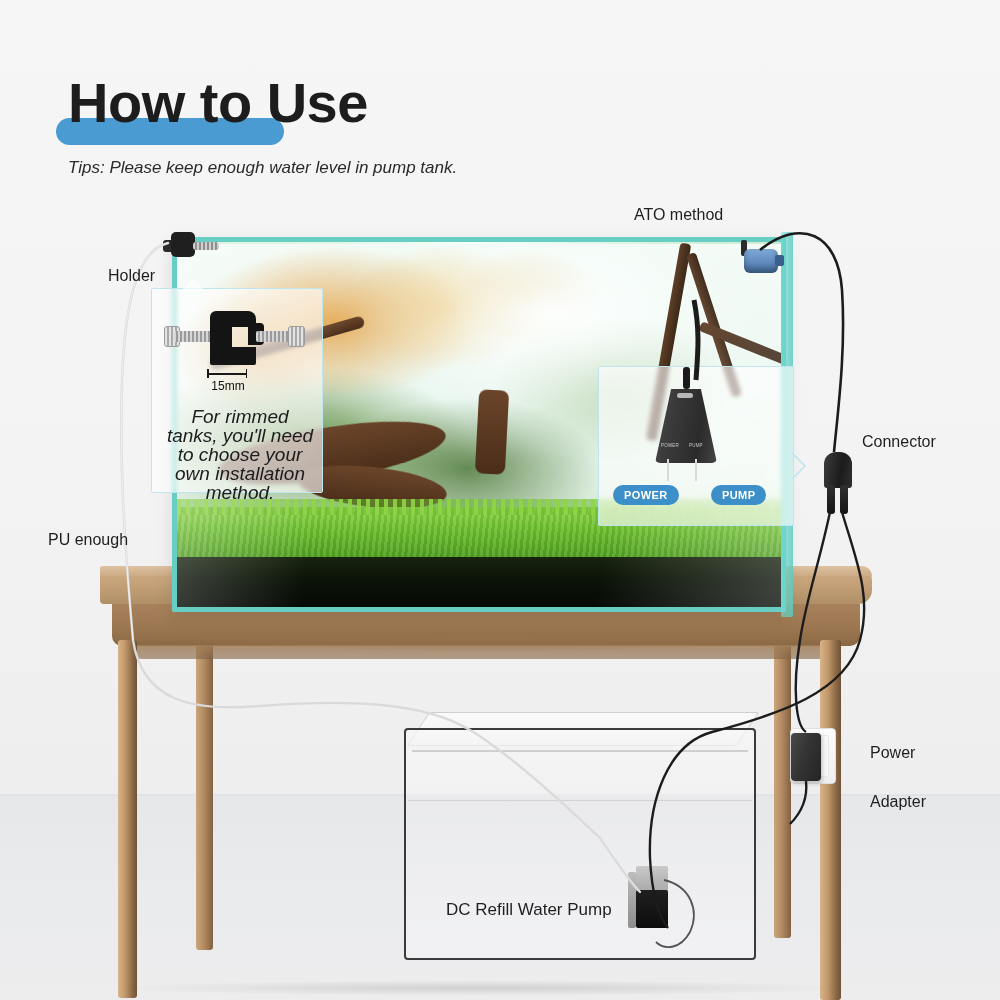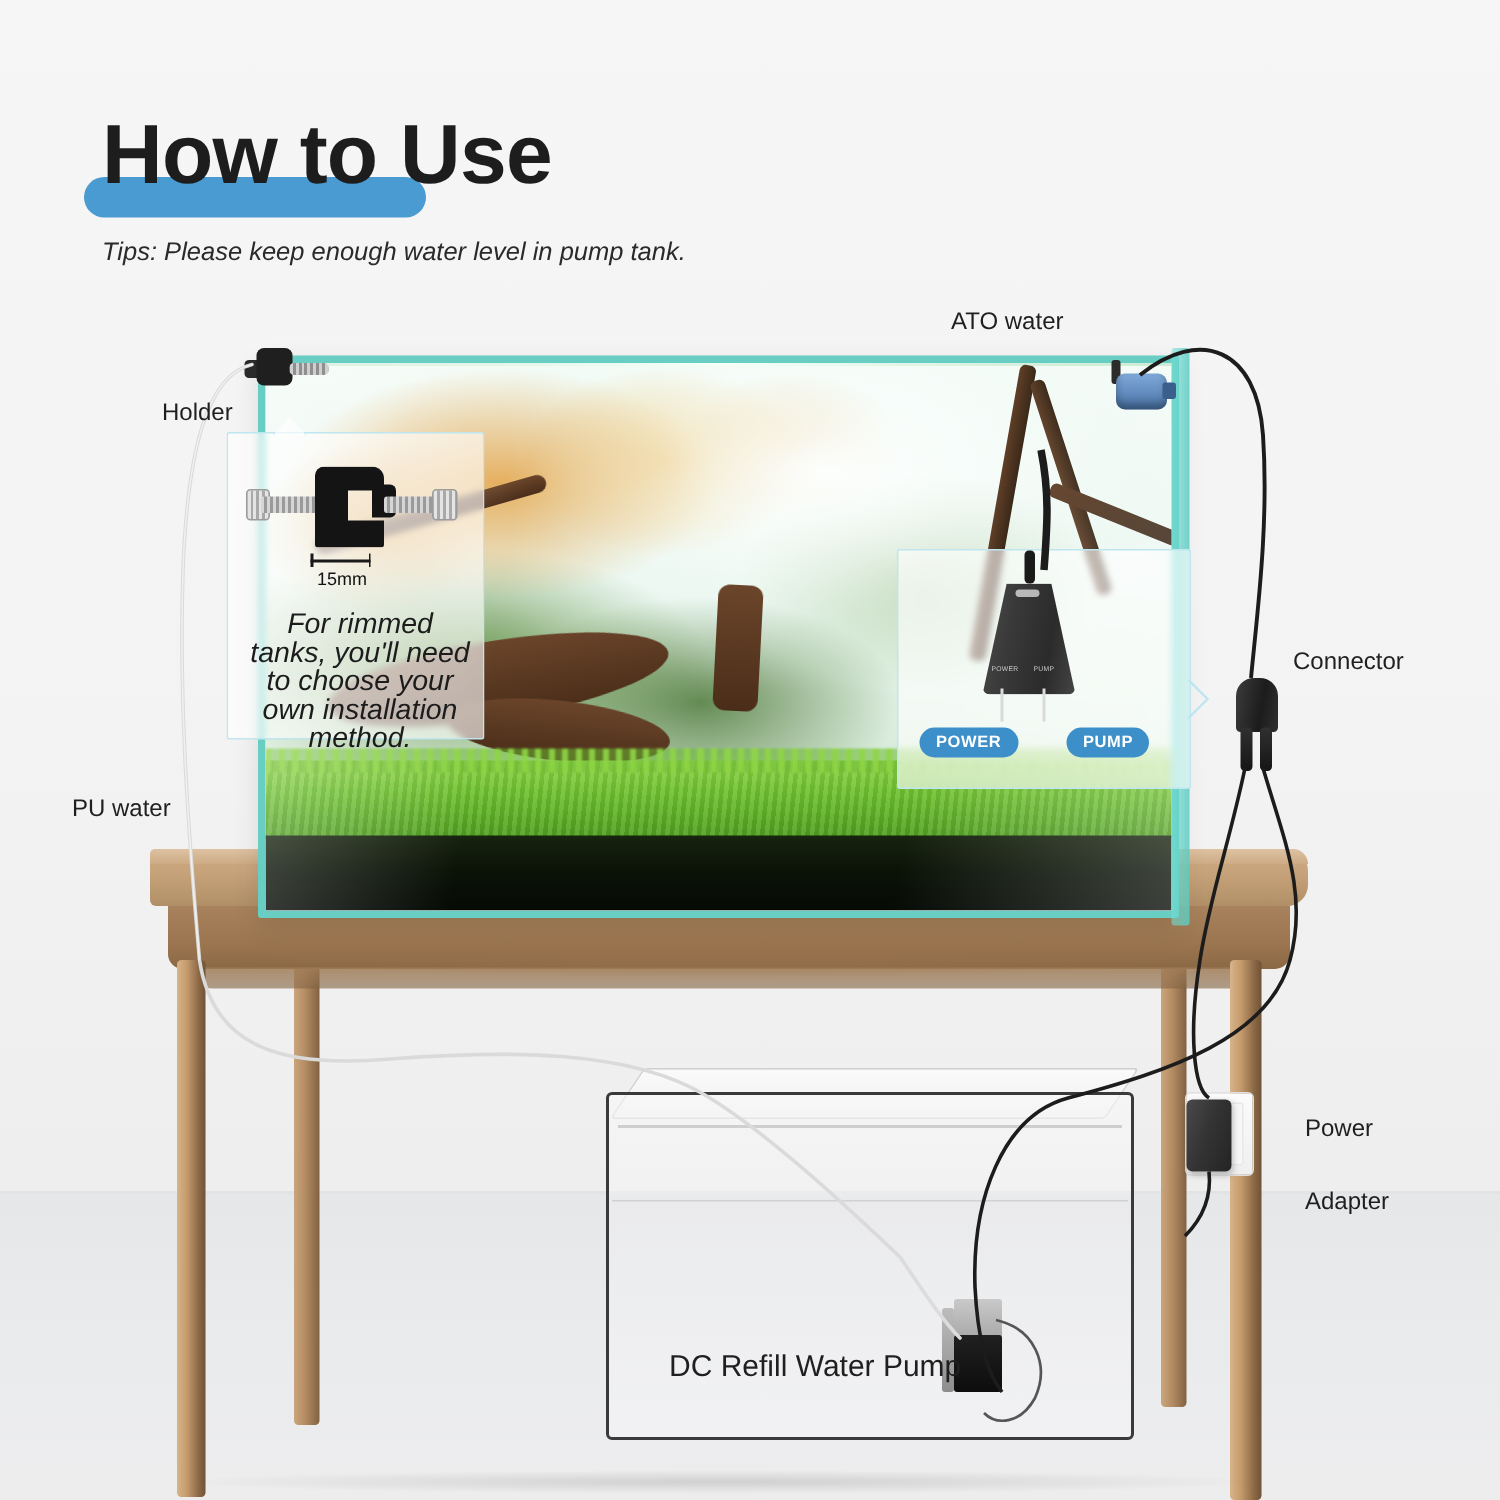--- a/index.html
+++ b/index.html
@@ -359,21 +359,21 @@
   .pt-back-edge {
     position: absolute; left: 8px; top: 22px; width: 336px; height: 1.5px;
     background: rgba(170,170,175,.5);
   }
   .pt-inner-line {
     position: absolute; left: 4px; top: 72px; width: 344px; height: 1px;
     background: rgba(180,180,185,.45);
   }
   .pt-label {
     position: absolute; left: 42px; top: 172px;
-    font-size: 20px; color: #1f1f1f;
+    font-size: 17px; color: #1f1f1f;
   }
   .pump-unit {
     position: absolute; left: 232px; top: 138px; width: 32px; height: 62px;
   }
   .pump-unit .cap {
     position: absolute; left: 0; top: 0; width: 32px; height: 26px;
     background: linear-gradient(180deg,#c9c9c9,#a9a9a9); border-radius: 2px;
   }
   .pump-unit .base {
     position: absolute; left: 0; top: 24px; width: 32px; height: 38px;
@@ -520,19 +520,19 @@
              C668,744 648,800 650,858 C652,898 660,918 668,928" fill="none" stroke="#1c1c1c" stroke-width="2.4"></path>
 
     <path d="M694,300 C700,330 698,352 696,380" fill="none" stroke="#1c1c1c" stroke-width="5"></path>
 
     <path d="M806,781 C808,800 800,814 790,824" fill="none" stroke="#1c1c1c" stroke-width="2.4"></path>
 
     <path d="M664,880 C690,886 700,910 690,932 C680,950 664,950 656,942" fill="none" stroke="#555" stroke-width="1.8"></path>
   </svg>
 
   <div class="lbl lbl-holder">Holder</div>
-  <div class="lbl lbl-pu">PU water</div>
-  <div class="lbl lbl-ato">ATO water</div>
+  <div class="lbl lbl-pu">PU enough</div>
+  <div class="lbl lbl-ato">ATO method</div>
   <div class="lbl lbl-conn">Connector</div>
   <div class="lbl lbl-power-1">Power</div>
   <div class="lbl lbl-power-2">Adapter</div>
 
 </div>
 
 </body></html>

